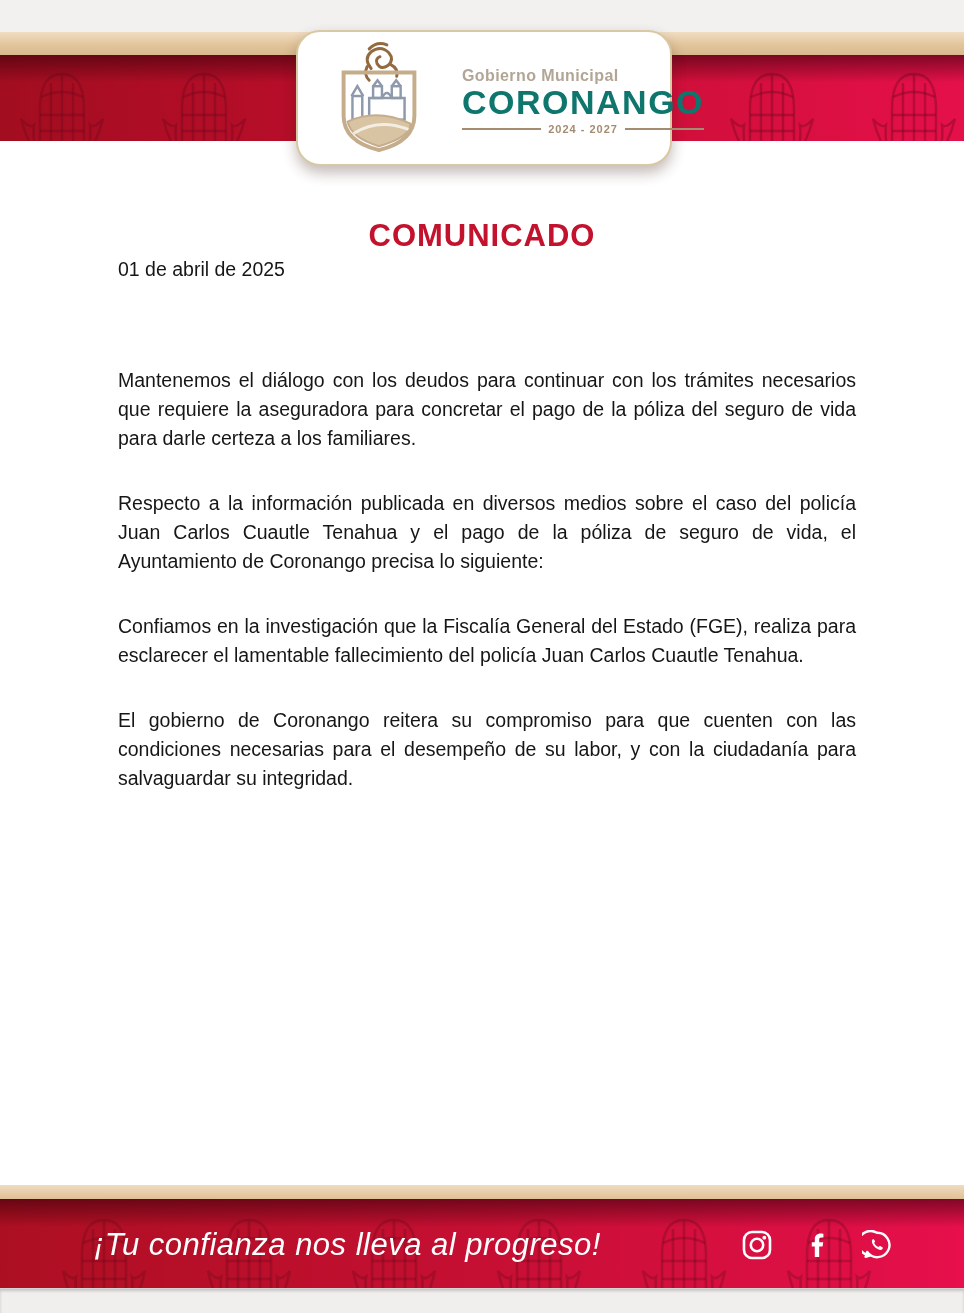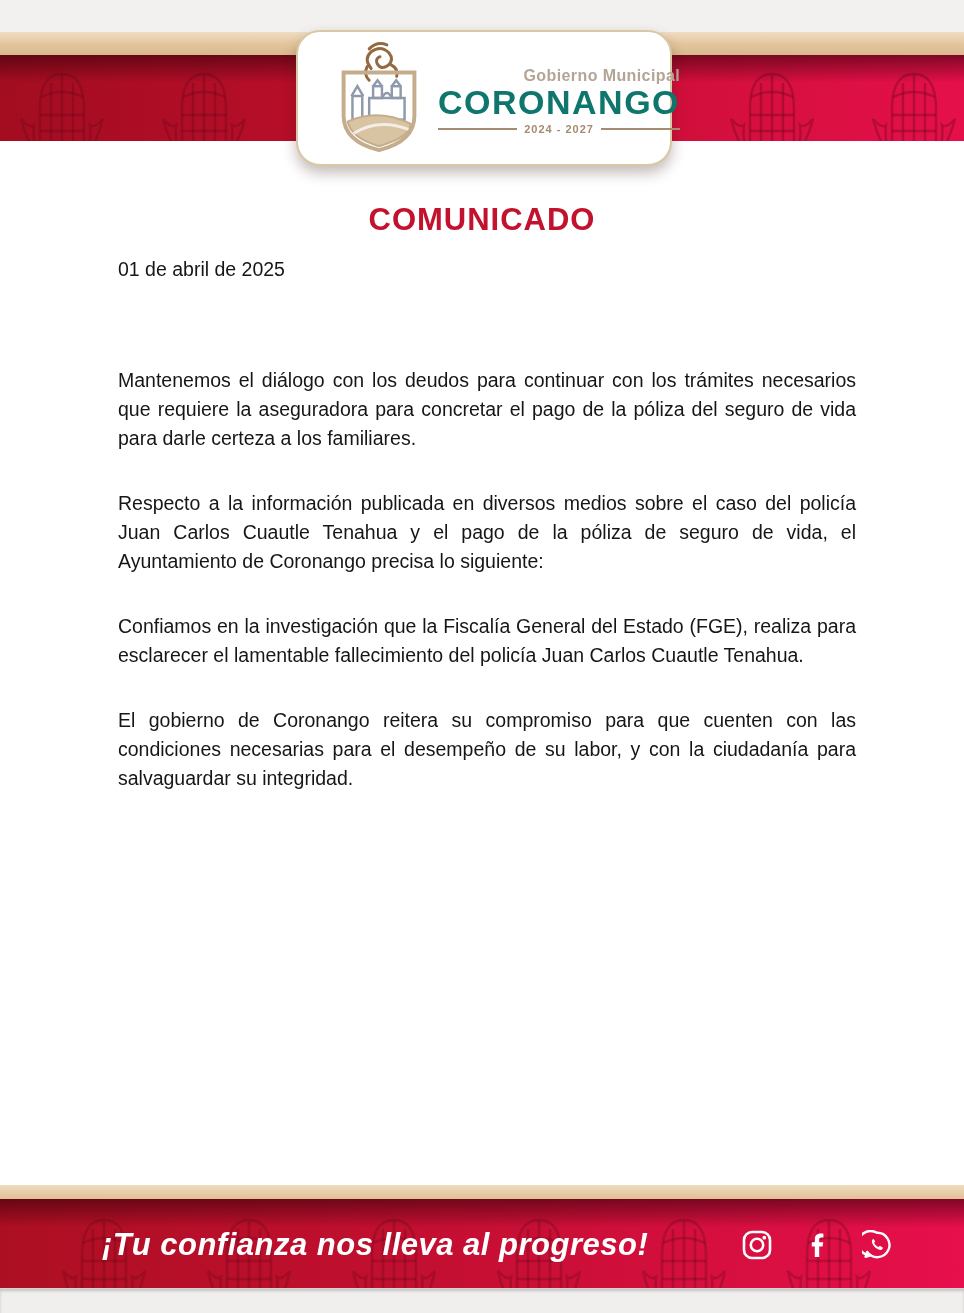--- a/index.html
+++ b/index.html
@@ -24,49 +24,48 @@
     background:linear-gradient(to bottom,rgba(45,0,8,.55),rgba(45,0,8,0) 32%);pointer-events:none;}
   .corn-svg{position:absolute;left:0;top:0;width:100%;height:100%;display:block;}
   
   .logo-card{
     position:absolute;left:296px;top:30px;width:372px;height:132px;
     background:#ffffff;border:2px solid #d9c8a4;border-radius:24px;
     box-shadow:0 7px 14px rgba(60,30,20,.30), inset 0 0 0 4px #ffffff;
     display:flex;align-items:center;z-index:5;
   }
   .logo-crest{width:118px;height:118px;margin-left:22px;flex:0 0 auto;}
-  .logo-text{flex:1;display:flex;flex-direction:column;align-items:flex-end;padding-right:20px;margin-top:6px;}
+  .logo-text{flex:1;display:flex;flex-direction:column;align-items:flex-start;padding-right:20px;margin-top:6px;margin-left:24px;}
   .logo-pretitle{font-size:16px;font-weight:700;color:#b2a595;letter-spacing:.4px;}
   .logo-name{font-size:34px;font-weight:800;color:#0f766e;letter-spacing:1.5px;line-height:1.05;}
   .logo-period{display:flex;align-items:center;width:100%;margin-top:2px;color:#a48c70;}
   .logo-period .rule{flex:1;height:0;border-top:2px solid #a48c70;}
   .logo-period .years{font-size:11px;font-weight:800;letter-spacing:1px;padding:0 7px;}
   
   .doc-title{
-    position:absolute;left:0;top:202px;width:964px;text-align:center;
+    position:absolute;left:0;top:218px;width:964px;text-align:center;
     font-size:31px;font-weight:800;letter-spacing:1px;color:#c3122e;
   }
   .doc-date{
     position:absolute;left:118px;top:258px;width:738px;
     font-size:19.5px;color:#161616;
   }
   .doc-content{position:absolute;left:118px;top:366px;width:738px;}
   .doc-content p{
     margin:0 0 36px 0;
     font-size:19.5px;line-height:29px;color:#161616;
     text-align:justify;
   }
   
   .footer-tan{position:absolute;left:0;top:1185px;width:964px;height:14px;
     background:linear-gradient(to bottom,#f0dcbf,#e0c096);}
   .footer-slogan{
     position:absolute;left:94px;top:1227px;z-index:3;
-    font-size:31px;font-weight:700;font-style:italic;color:#ffffff;
+    font-size:31px;font-weight:400;font-style:italic;color:#ffffff;
     letter-spacing:.5px;
-    margin-left:8px;
   }
   .footer-social{
     position:absolute;right:72px;top:1230px;z-index:3;
     display:flex;align-items:center;gap:30px;
   }
   .social-icon{width:30px;height:30px;display:block;cursor:pointer;}
   .footer-gray{position:absolute;left:0;top:1288px;width:964px;height:25px;
     background:#f0efed;
     box-shadow:inset 0 3px 3px rgba(0,0,0,.18), inset 0 1px 0 #ffffff;}
 </style>

